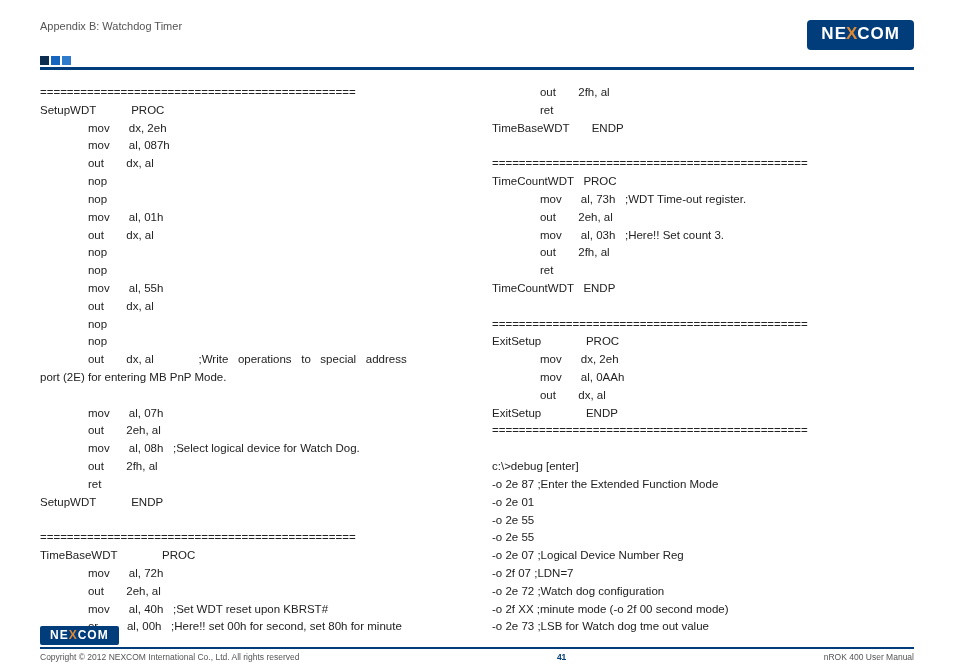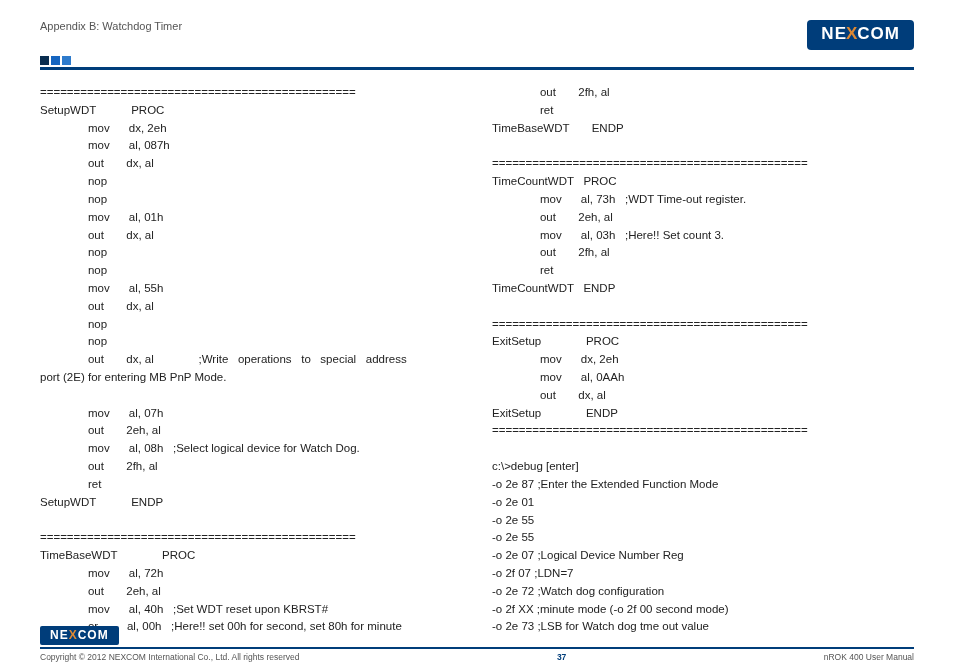--- a/index.html
+++ b/index.html
@@ -119,18 +119,18 @@
       <span class="logo-small">
         <span>N</span>
           <span class="e">E</span>
           <span class="x" style="color:#d83">X</span>
           <span>COM</span>
       </span>
     </div>
     <div class="rule-bot"></div>
     <div class="footer-row">
       <span>Copyright © 2012 NEXCOM International Co., Ltd. All rights reserved</span>
-      <span class="page-num">37</span>
+      <span class="page-num">41</span>
       <span>nROK 400 User Manual</span>
     </div>
   </div>
 
 </div>
 
 </body></html>

